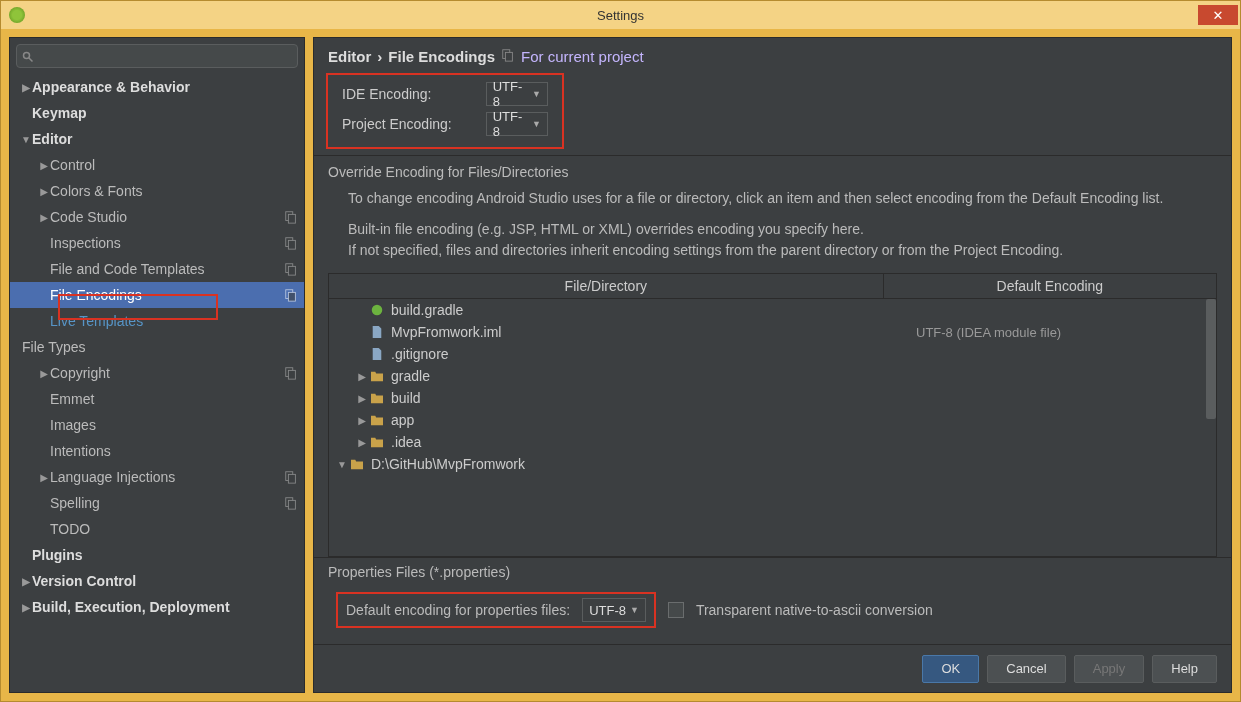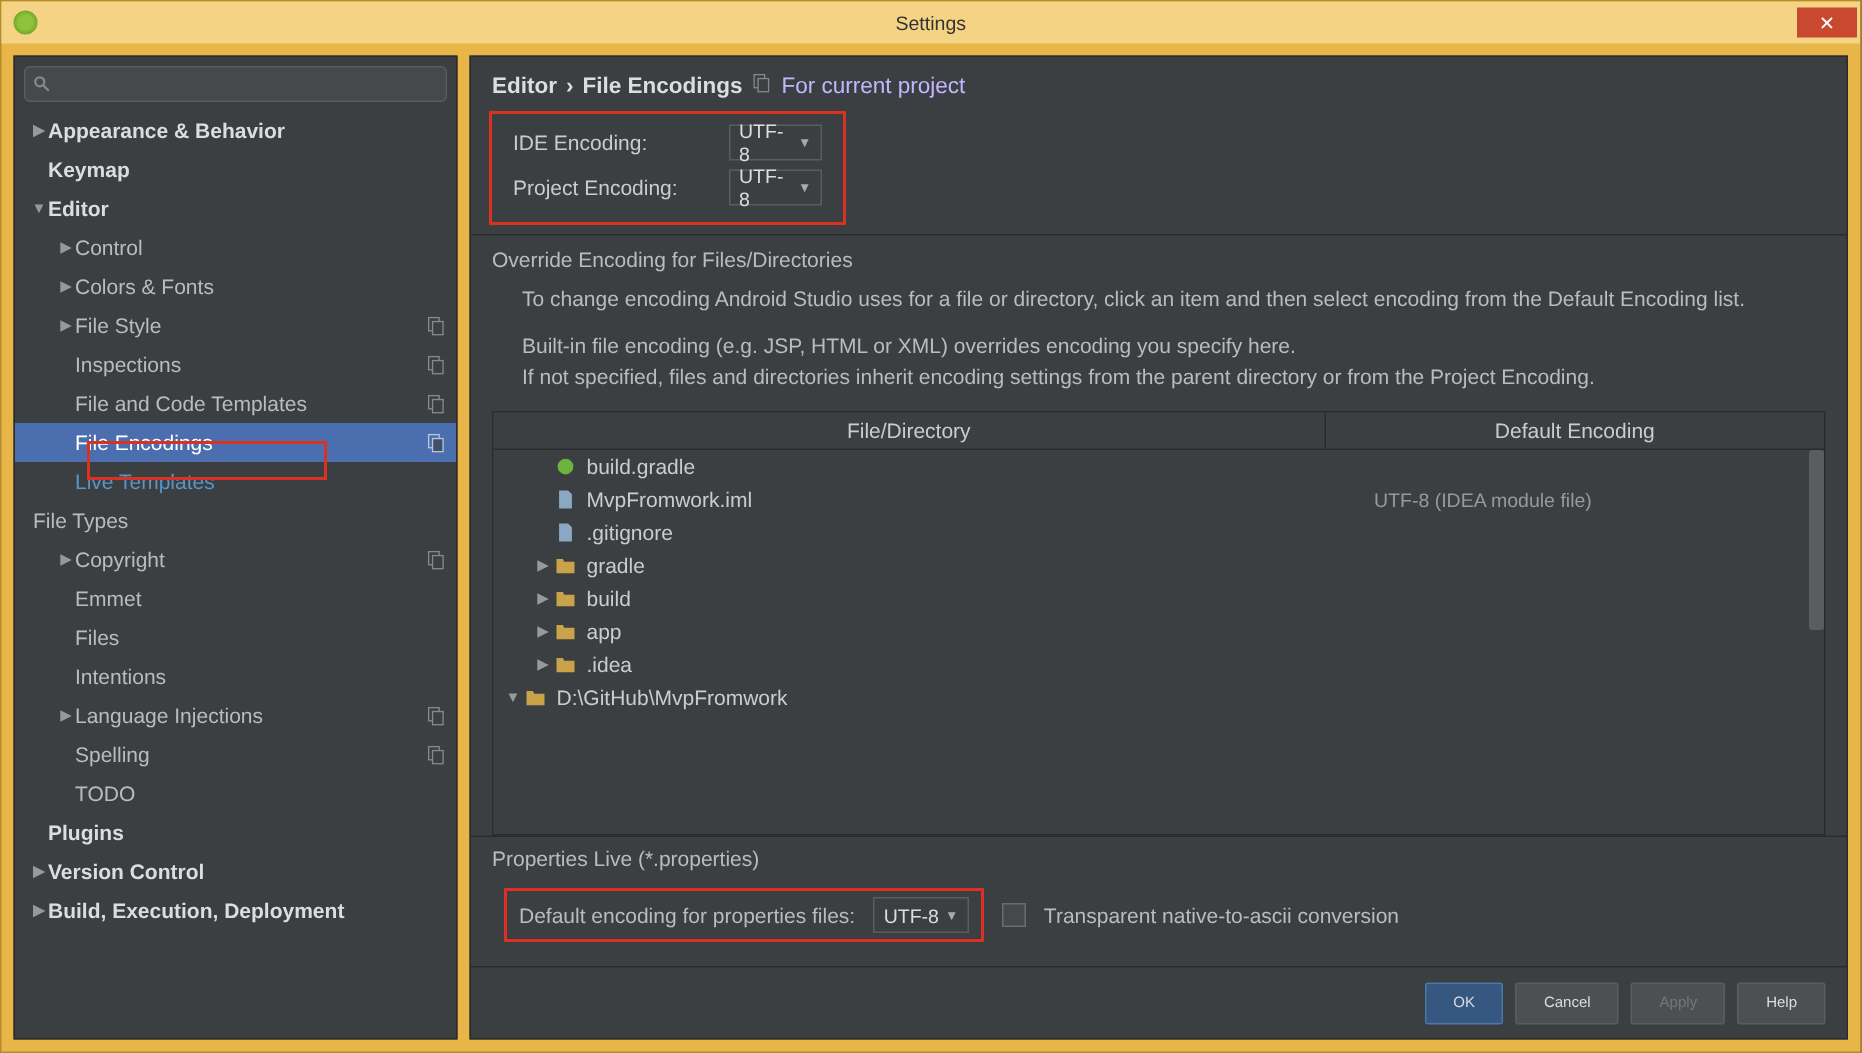--- a/index.html
+++ b/index.html
@@ -48,21 +48,21 @@
 .file-icon svg { width: 12px; height: 14px; fill: #8aa7c4; }
 .green-icon svg { fill: #6cb33f; }
 .tree-row .rlabel { flex: 1; }
 .tree-row .renc { width: 300px; color: #999; font-size: 13px; }
 .bottom-section { border-top: 1px solid #2b2b2b; padding: 6px 14px 10px; }
 .bottom-section .stitle { color: #bbb; margin-bottom: 6px; }
 .props-row { display: flex; align-items: center; gap: 12px; padding: 6px 8px; }
 .props-highlight { border: 2px solid #d93222; display: inline-flex; align-items: center; gap: 12px; padding: 4px 8px; }
 .checkbox { width: 16px; height: 16px; border: 1px solid #6a6d6e; background: #45494a; display: inline-block; cursor: pointer; }
 .button-bar { height: 48px; background: #3c3f41; border-top: 1px solid #2b2b2b; display: flex; align-items: center; justify-content: flex-end; gap: 8px; padding: 0 14px; }
-.btn { height: 28px; padding: 0 18px; background: #4c5052; border: 1px solid #5a5d5e; color: #ddd; font-size: 10px; cursor: pointer; border-radius: 2px; }
+.btn { height: 28px; padding: 0 18px; background: #4c5052; border: 1px solid #5a5d5e; color: #ddd; font-size: 13px; cursor: pointer; border-radius: 2px; }
 .btn.primary { background: #365880; border-color: #4a78a8; }
 .btn.disabled { color: #777; }
 .scrollbar-track { position: absolute; right: 0; top: 0; bottom: 0; width: 10px; background: #3c3f41; }
 .scrollbar-thumb { position: absolute; right: 0; top: 0; width: 10px; height: 120px; background: #5a5d5e; border-radius: 2px; }
 .sel-highlight { position: absolute; border: 2px solid #d93222; pointer-events: none; }
 </style>
 </head>
 <body>
 
 <div class="window">
@@ -96,21 +96,21 @@
           <div class="tree-item" style="padding-left: 28px;">
             <span class="arrow">▶</span>
             <span class="label">Control</span>
           </div>
           <div class="tree-item" style="padding-left: 28px;">
             <span class="arrow">▶</span>
             <span class="label">Colors &amp; Fonts</span>
           </div>
           <div class="tree-item" style="padding-left: 28px;">
             <span class="arrow">▶</span>
-            <span class="label">File Style</span>
+            <span class="label">Code Studio</span>
             <span class="copy-icon"><svg viewBox="0 0 16 16">
                 <rect x="2" y="2" width="8" height="10" fill="none" stroke="currentColor"></rect>
                 <rect x="5" y="5" width="8" height="10" fill="#3c3f41" stroke="currentColor"></rect>
               </svg></span>
           </div>
           <div class="tree-item" style="padding-left: 28px;">
             <span class="arrow"></span>
             <span class="label">Inspections</span>
             <span class="copy-icon"><svg viewBox="0 0 16 16">
                 <rect x="2" y="2" width="8" height="10" fill="none" stroke="currentColor"></rect>
@@ -148,21 +148,21 @@
                 <rect x="2" y="2" width="8" height="10" fill="none" stroke="currentColor"></rect>
                 <rect x="5" y="5" width="8" height="10" fill="#3c3f41" stroke="currentColor"></rect>
               </svg></span>
           </div>
           <div class="tree-item" style="padding-left: 28px;">
             <span class="arrow"></span>
             <span class="label">Emmet</span>
           </div>
           <div class="tree-item" style="padding-left: 28px;">
             <span class="arrow"></span>
-            <span class="label">Files</span>
+            <span class="label">Images</span>
           </div>
           <div class="tree-item" style="padding-left: 28px;">
             <span class="arrow"></span>
             <span class="label">Intentions</span>
           </div>
           <div class="tree-item" style="padding-left: 28px;">
             <span class="arrow">▶</span>
             <span class="label">Language Injections</span>
             <span class="copy-icon"><svg viewBox="0 0 16 16">
                 <rect x="2" y="2" width="8" height="10" fill="none" stroke="currentColor"></rect>
@@ -313,21 +313,21 @@
               </span>
               <span class="rlabel">D:\GitHub\MvpFromwork</span>
               <span class="renc"></span>
             </div>
             <div class="scrollbar-track">
               <div class="scrollbar-thumb"></div>
             </div>
         </div>
       </div>
       <div class="bottom-section">
-        <div class="stitle">Properties Live (*.properties)</div>
+        <div class="stitle">Properties Files (*.properties)</div>
         <div class="props-row">
           <span class="props-highlight">
             <span>Default encoding for properties files:</span>
             <span class="dropdown">
                 <span>UTF-8</span>
                 <span class="caret">▼</span>
               </span>
           </span>
           <span class="checkbox"></span>
           <span>Transparent native-to-ascii conversion</span>

